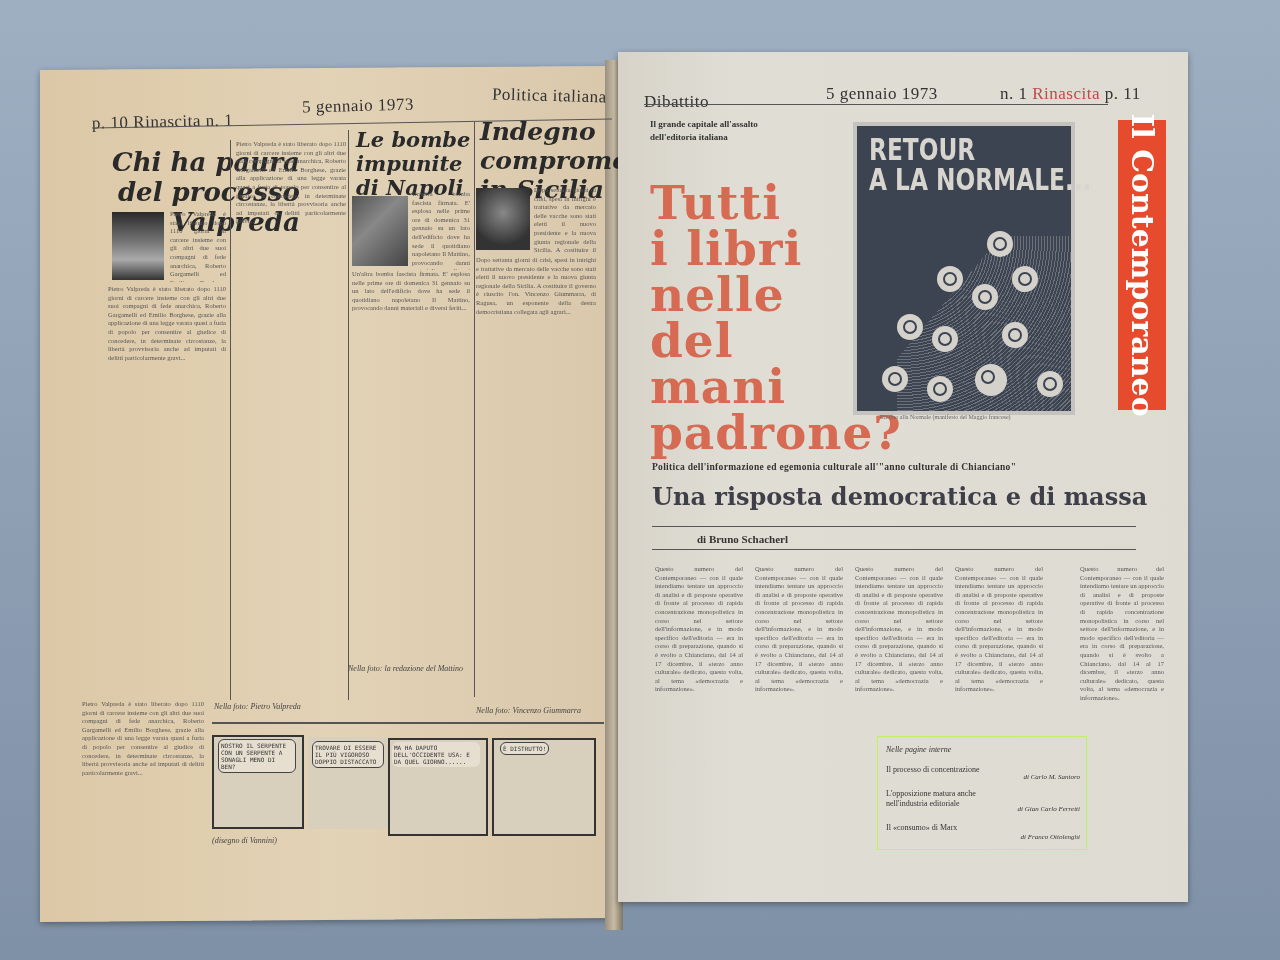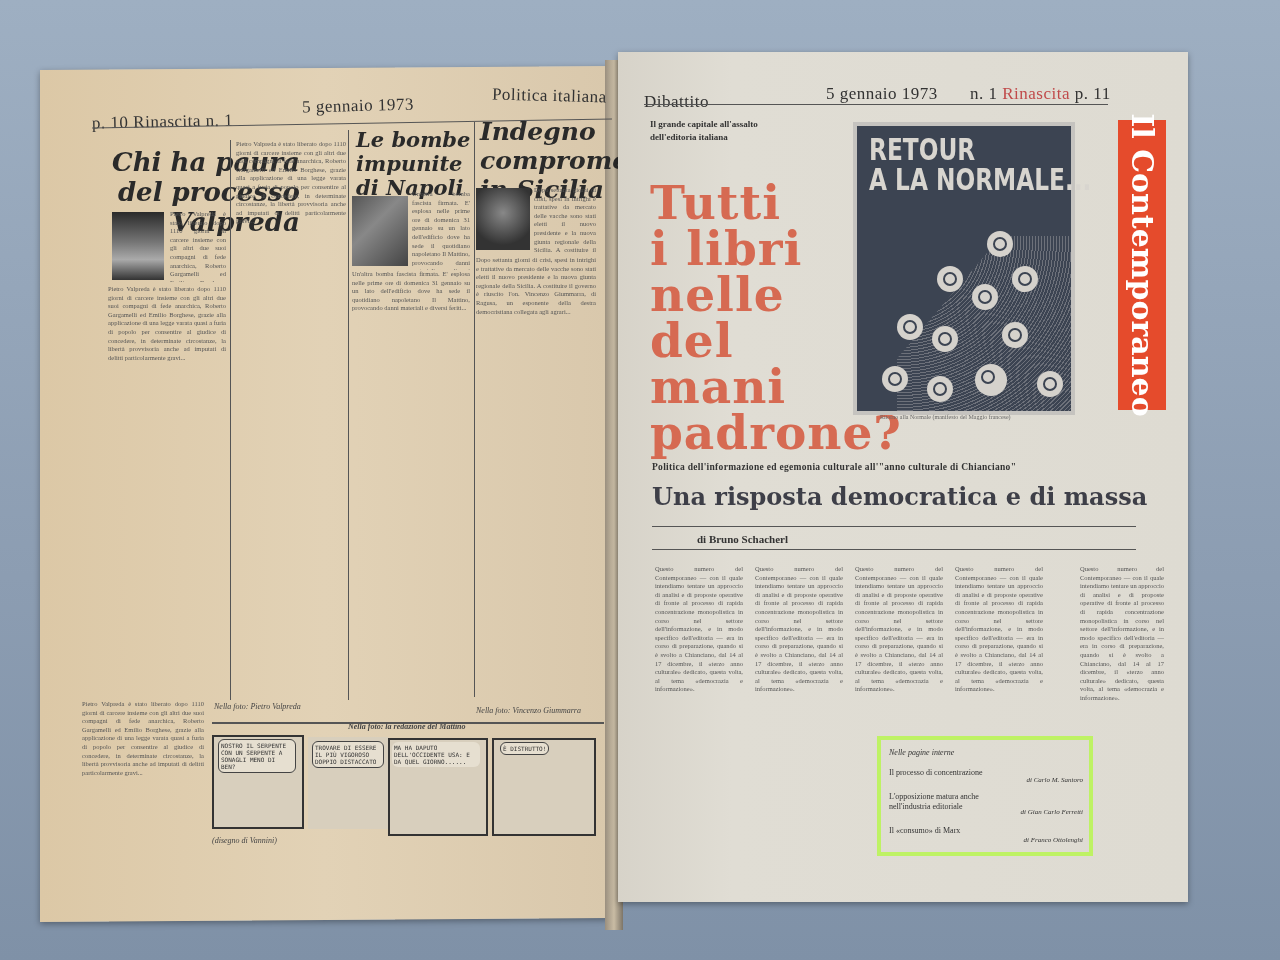--- a/index.html
+++ b/index.html
@@ -19,21 +19,21 @@
   .comic{position:absolute;border:2px solid #333;background:#d8cfbd;}
   .bubble{position:absolute;font-family:"DejaVu Sans Mono",monospace;font-size:6px;color:#333;border:1px solid #444;border-radius:6px;padding:2px;background:#e6dfd0;}
   .red-title{position:absolute;left:650px;top:180px;font-family:"DejaVu Serif",serif;font-weight:bold;color:#d66a52;font-size:47px;line-height:46px;letter-spacing:1px;}
   .poster{position:absolute;left:853px;top:122px;width:214px;height:285px;background:#3c4452;border:4px solid #c5c3bf;}
   .poster-title{position:absolute;left:12px;top:8px;color:#d8d5cf;font-family:"DejaVu Sans",sans-serif;font-weight:bold;font-size:31px;line-height:30px;transform:scaleX(.75);transform-origin:left;white-space:nowrap;}
   .sheep{position:absolute;width:26px;height:26px;border-radius:50%;background:#d5d2cc;}
   .sheep::after{content:"";position:absolute;left:6px;top:6px;width:10px;height:10px;border:2px solid #3c4452;border-radius:50%;}
   .wool{position:absolute;background:repeating-radial-gradient(circle at 3px 3px,#6d717a 0 1px,#3c4452 1px 3px);}
   .redbar{position:absolute;left:1118px;top:120px;width:48px;height:290px;background:#e54b2c;}
   .redbar span{position:absolute;left:50%;top:50%;transform:translate(-50%,-50%) rotate(90deg);white-space:nowrap;color:#fff;font-family:"DejaVu Serif",serif;font-weight:bold;font-size:30px;}
-  .box{position:absolute;left:877px;top:736px;width:208px;height:112px;border:4px solid #bef264;}
+  .box{position:absolute;left:877px;top:736px;width:208px;height:112px;border:1px solid #bef264;}
   .box div{position:absolute;font-size:8px;color:#333;}
 </style>
 </head>
 <body>
 
 <div class="bg"></div>
 
 <div class="page left-page"></div>
 <div class="spine"></div>
 
@@ -58,21 +58,21 @@
 
 <div class="vrule" style="left:348px;top:130px;height:570px;"></div>
 <div class="hl" style="left:356px;top:128px;font-size:21px;">
   <div>Le bombe</div>
     <div>impunite</div>
     <div>di Napoli</div>
 </div>
 <div class="photo" style="left:352px;top:196px;width:56px;height:70px;background:linear-gradient(135deg,#555,#888 40%,#444);"></div>
 <div class="text-block" style="left:412px;top:190px;width:58px;height:80px;">Un'altra bomba fascista firmata. E' esplosa nelle prime ore di domenica 31 gennaio su un lato dell'edificio dove ha sede il quotidiano napoletano Il Mattino, provocando danni materiali e diversi feriti...</div>
 <div class="text-block" style="left:352px;top:270px;width:118px;height:410px;">Un'altra bomba fascista firmata. E' esplosa nelle prime ore di domenica 31 gennaio su un lato dell'edificio dove ha sede il quotidiano napoletano Il Mattino, provocando danni materiali e diversi feriti...</div>
-<div class="caption" style="left:348px;top:722px;font-weight:bold;">Nella foto: la redazione del Mattino</div>
+<div class="caption" style="left:348px;top:664px;">Nella foto: la redazione del Mattino</div>
 
 <div class="vrule" style="left:474px;top:122px;height:575px;"></div>
 <div class="hl" style="left:480px;top:118px;font-size:25px;">
   <div>Indegno</div>
     <div>compromesso</div>
     <div>in Sicilia</div>
 </div>
 <div class="photo" style="left:476px;top:188px;width:54px;height:62px;background:radial-gradient(circle at 50% 40%,#888,#333 70%);"></div>
 <div class="text-block" style="left:534px;top:186px;width:62px;height:68px;">Dopo settanta giorni di crisi, spesi in intrighi e trattative da mercato delle vacche sono stati eletti il nuovo presidente e la nuova giunta regionale della Sicilia. A costituire il governo è riuscito l'on. Vincenzo Giummarra, di Ragusa, un esponente della destra democristiana collegata agli agrari...</div>
 <div class="text-block" style="left:476px;top:256px;width:120px;height:430px;">Dopo settanta giorni di crisi, spesi in intrighi e trattative da mercato delle vacche sono stati eletti il nuovo presidente e la nuova giunta regionale della Sicilia. A costituire il governo è riuscito l'on. Vincenzo Giummarra, di Ragusa, un esponente della destra democristiana collegata agli agrari...</div>
@@ -91,21 +91,21 @@
 </div>
 <div class="comic" style="left:492px;top:738px;width:100px;height:94px;">
   <div class="bubble" style="left:6px;top:2px;">È DISTRUTTO!</div>
 </div>
 <div class="caption" style="left:212px;top:836px;">(disegno di Vannini)</div>
 <div class="text-block" style="left:82px;top:700px;width:122px;height:140px;">Pietro Valpreda è stato liberato dopo 1110 giorni di carcere insieme con gli altri due suoi compagni di fede anarchica, Roberto Gargamelli ed Emilio Borghese, grazie alla applicazione di una legge varata quasi a furia di popolo per consentire al giudice di concedere, in determinate circostanze, la libertà provvisoria anche ad imputati di delitti particolarmente gravi...</div>
 
 <div class="page right-page"></div>
 <div class="hdr" style="left:644px;top:92px;">Dibattito</div>
 <div class="hdr" style="left:826px;top:84px;">5 gennaio 1973</div>
-<div class="hdr" style="left:970px;top:84px;">
+<div class="hdr" style="left:1000px;top:84px;">
   <span>n. 1</span> <span style="color:#c04a4a;">Rinascita</span> <span>p. 11</span>
 </div>
 <div class="rule" style="left:644px;top:104px;width:464px;"></div>
 
 <div style="position:absolute;left:650px;top:118px;font-size:9px;font-weight:bold;color:#333;line-height:13px;">
   <div>Il grande capitale all'assalto</div>
     <div>dell'editoria italiana</div>
 </div>
 
 <div class="red-title">

